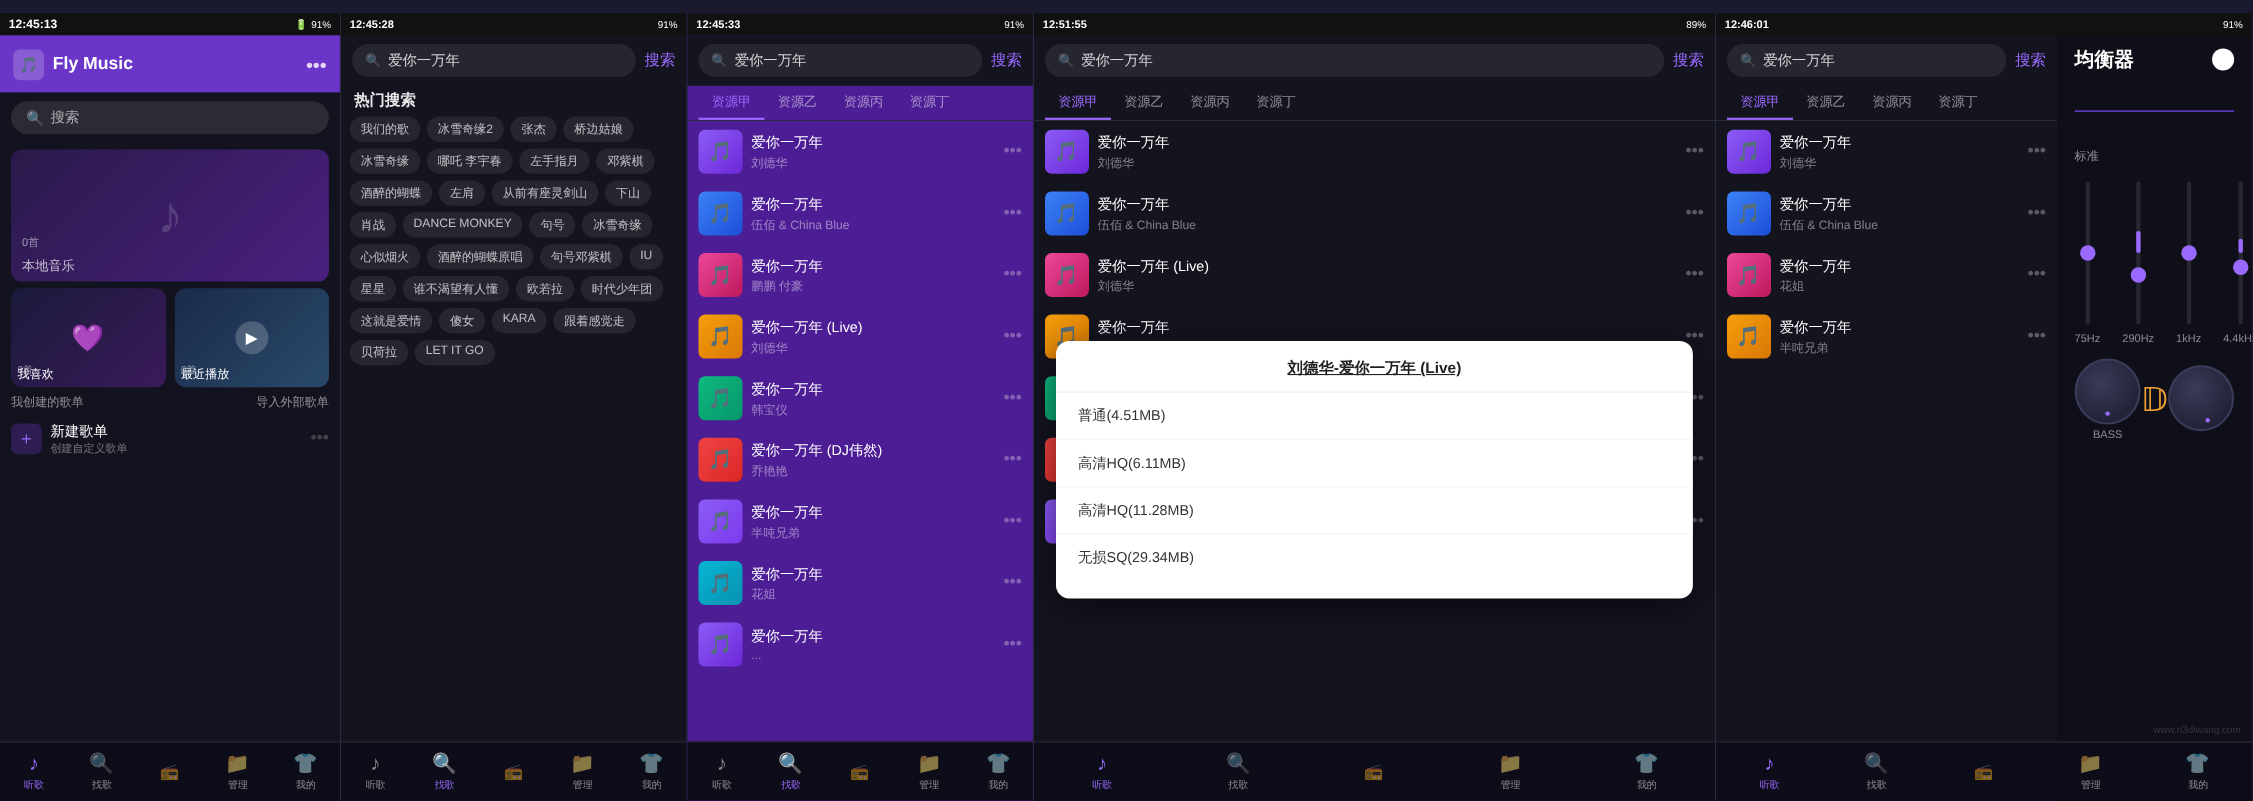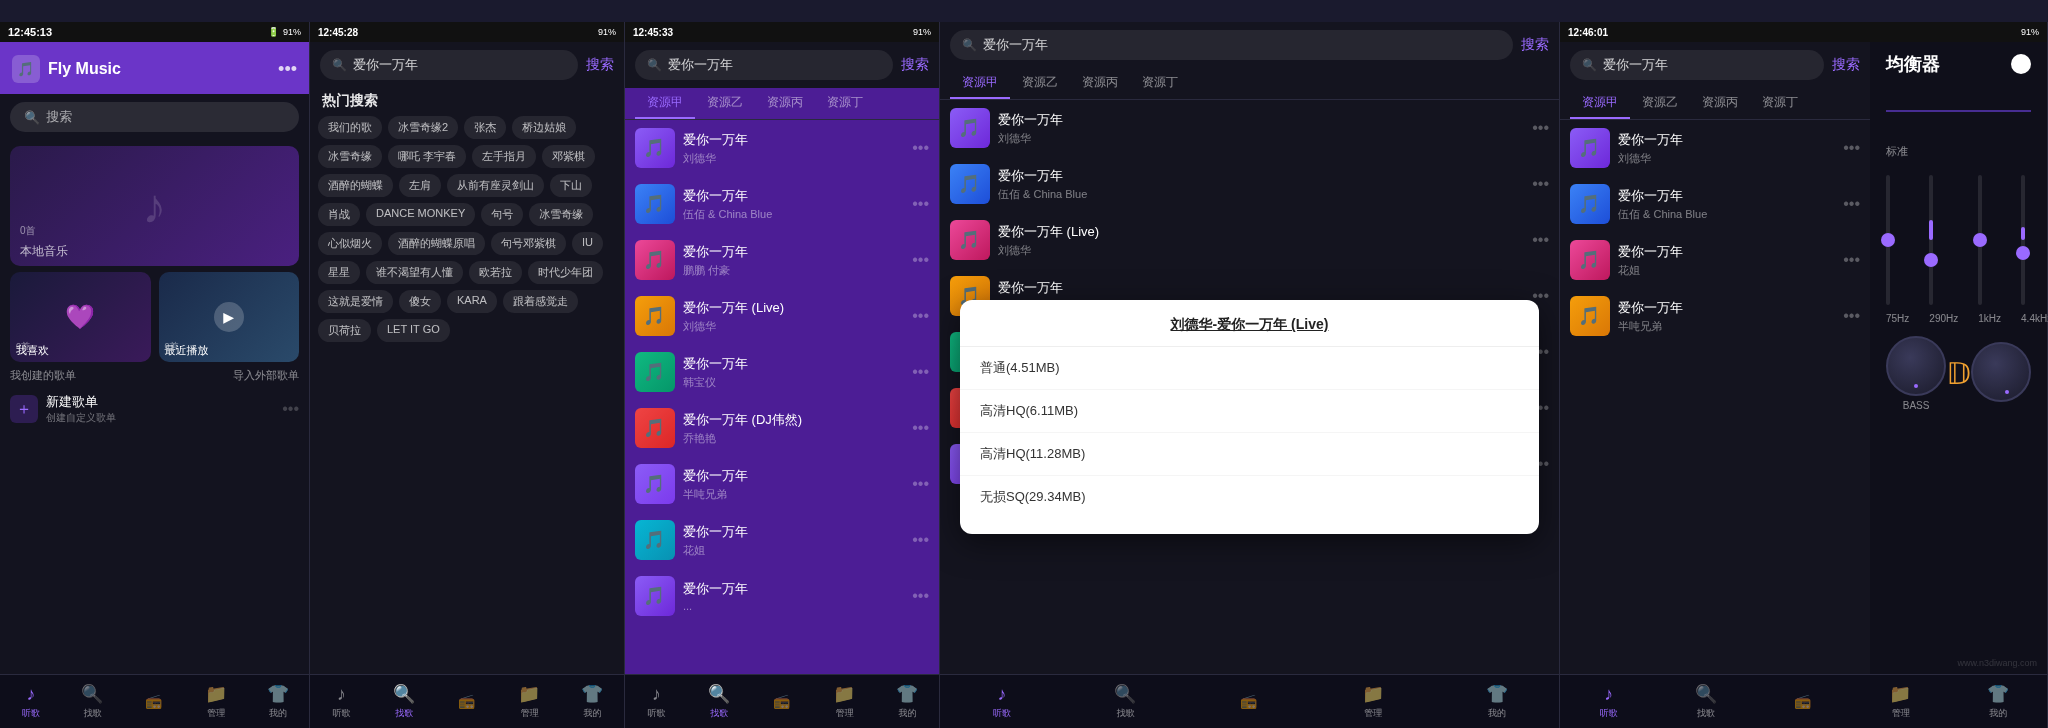--- a/index.html
+++ b/index.html
@@ -35,21 +35,21 @@
     }
     .status-time { font-weight: 600; font-size: 11px; }
     .status-icons { display: flex; gap: 3px; align-items: center; font-size: 9px; }
 
     
     .panels {
       display: flex;
       flex-direction: row;
       width: 100%;
       height: 100%;
-      padding-top: 22px;
+      padding-top: 12px;
     }
 
     
     .panel {
       display: flex;
       flex-direction: column;
       height: 100%;
       border-right: 1px solid #2a2a3e;
       position: relative;
     }
@@ -372,21 +372,21 @@
     .eq-sliders {
       display: flex;
       justify-content: space-between;
       padding: 0 16px;
       margin-top: 8px;
       gap: 20px;
     }
     .eq-slider-col {
       display: flex;
       flex-direction: column;
-      align-items: flex-start;
+      align-items: center;
       gap: 8px;
       flex: 1;
     }
     .eq-slider-track {
       width: 4px;
       height: 160px;
       background: rgba(255,255,255,0.1);
       border-radius: 2px;
       position: relative;
       cursor: pointer;
@@ -751,20 +751,24 @@
         <span class="nav-label">管理</span>
       </div>
       <div class="nav-item">
         <span class="nav-icon">👕</span>
         <span class="nav-label">我的</span>
       </div>
     </div>
   </div>
 
   <div class="panel panel-4">
+    <div style="background:#111;height:20px;flex-shrink:0;display:flex;align-items:center;padding:0 8px;justify-content:space-between;">
+      <span style="font-size:10px;font-weight:600;">12:51:55</span>
+      <span style="font-size:9px;">89%</span>
+    </div>
     <div class="panel-4-content">
       <div class="p2-search-bar">
         <div class="search-input-wrap">
           <span class="search-input-icon">🔍</span>
           <span class="search-input-text">爱你一万年</span>
         </div>
         <button class="search-btn">搜索</button>
       </div>
       <div class="tabs-row">
         <div class="tab-item active">资源甲</div>

